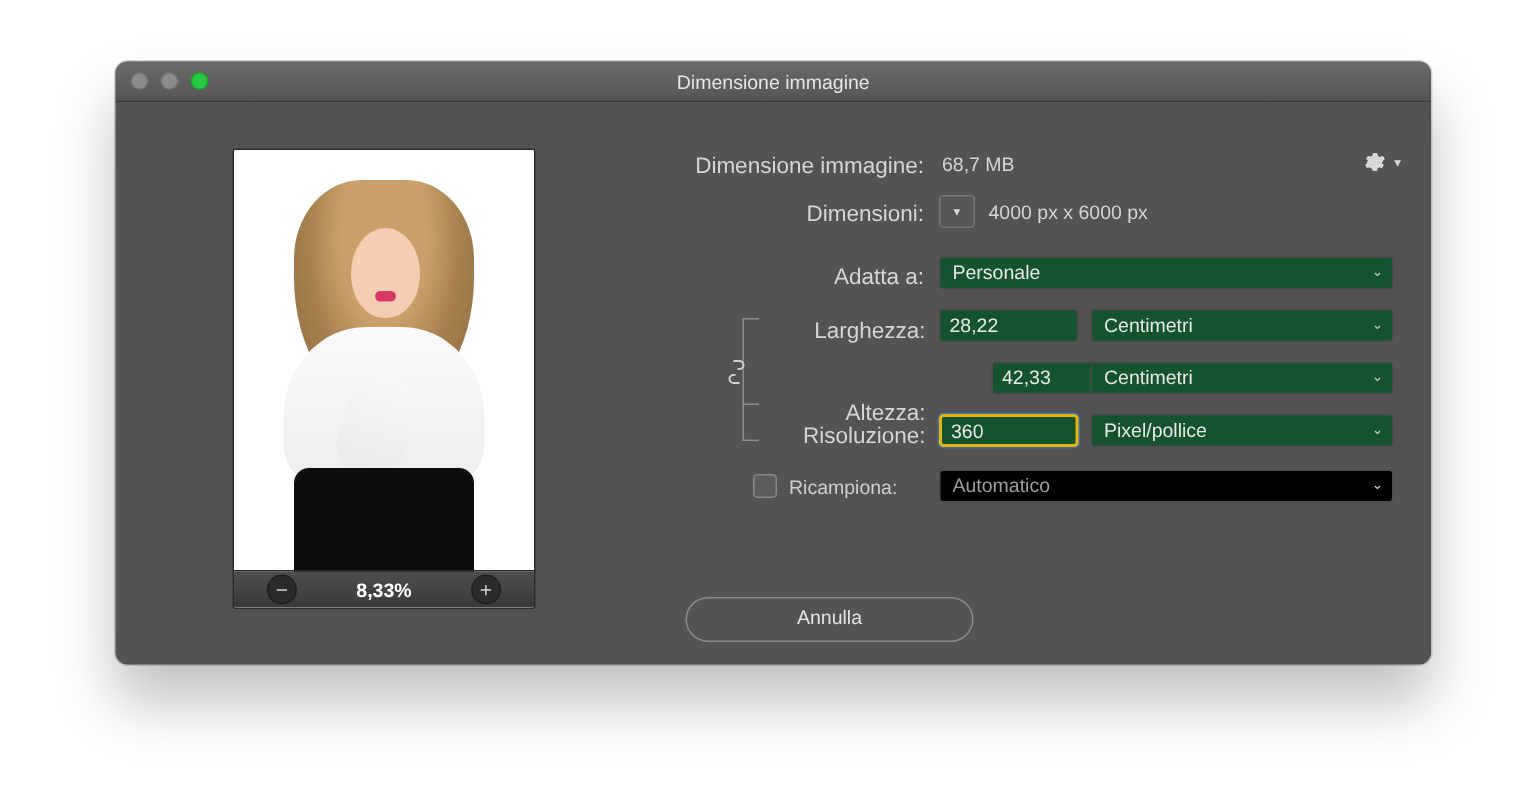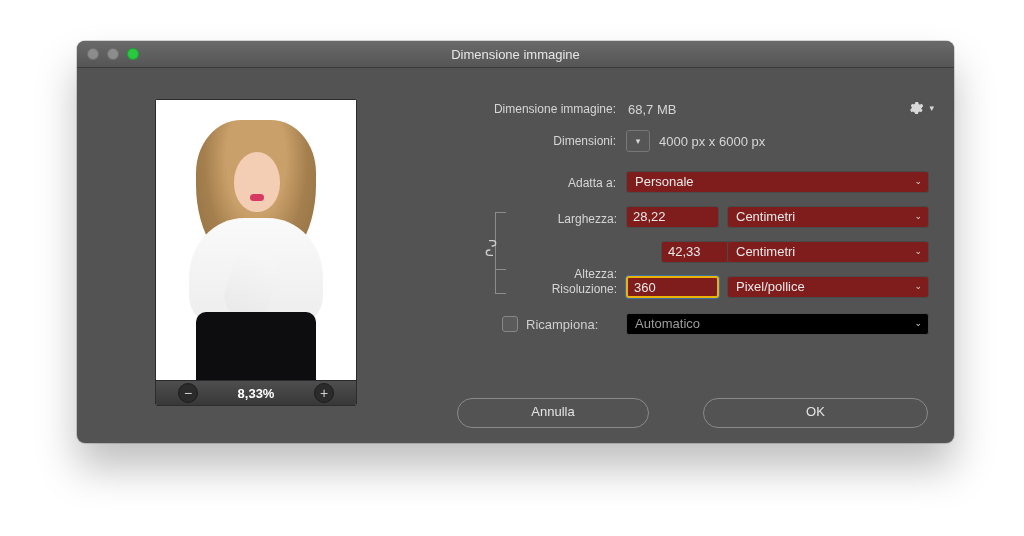--- a/index.html
+++ b/index.html
@@ -34,38 +34,38 @@
   .zbtn{width:18px;height:18px;border-radius:50%;background:#2b2b2b;color:#cfcfcf;
     font-size:14px;line-height:18px;text-align:center;border:1px solid #1e1e1e;}
   .zbtn.l{position:absolute;left:22px;}
   .zbtn.r{position:absolute;right:22px;}
   .zval{color:#fff;font-weight:600;font-size:13px;}
 
   .gear{position:absolute;right:20px;top:32px;color:#d8d8d8;}
   .gear svg{width:16px;height:16px;display:inline-block;vertical-align:middle;}
   .gear .arr{font-size:9px;margin-left:2px;vertical-align:middle;}
 
-  .labelcol{position:absolute;text-align:right;color:#d6d6d6;font-size:12px;}
+  .labelcol{position:absolute;text-align:right;color:#d6d6d6;font-size:15px;}
   .lab-imgsize{left:304px;top:35px;width:235px;}
   .lab-dims   {left:304px;top:67px;width:235px;}
   .lab-fit    {left:304px;top:109px;width:235px;}
   .lab-w      {left:330px;top:145px;width:210px;}
   .lab-h      {left:330px;top:180px;width:210px;margin-top:20px;}
   .lab-res    {left:330px;top:215px;width:210px;}
 
   .val-imgsize{position:absolute;left:551px;top:35px;color:#d6d6d6;}
   .chip{
     position:absolute;left:549px;top:63px;width:22px;height:20px;border:1px solid #777;border-radius:3px;
     display:flex;align-items:center;justify-content:center;color:#d8d8d8;font-size:9px;
     background:#565656;
   }
   .dims-text{position:absolute;left:582px;top:67px;color:#d6d6d6;}
 
   .dd,.inp{
-    position:absolute;height:22px;background:#7f1d1d;border:1px solid #4a4a4a;border-radius:3px;
+    position:absolute;height:22px;background:#14532d;border:1px solid #4a4a4a;border-radius:3px;
     color:#e8e8e8;font-size:13px;box-sizing:border-box;
   }
   .inp{padding:2px 6px;}
   .inp.focus{border:2px solid #eab308;box-shadow:0 0 0 1px #3d6fa5;}
   .dd{padding:2px 20px 2px 8px;}
   .dd .car{position:absolute;right:6px;top:4px;font-size:9px;color:#d6d6d6;}
   .dd.dis{background:#000000;color:#9d9d9d;border-color:#4e4e4e;}
 
   .fit-dd   {left:549px;top:104px;width:303px;}
   .w-inp    {left:549px;top:139px;width:93px;}
@@ -193,17 +193,16 @@
 
       <div class="chk">
         <div class="chkbox"></div>
         <span>Ricampiona:</span>
       </div>
       <div class="dd re-dd dis">
         <span>Automatico</span><span class="car">⌄</span>
       </div>
 
       <div class="btn cancel"><span>Annulla</span></div>
-      <div class="btn ok"><span>OK</span></div>
 
     </div>
   </div>
 </div>
 
 </body></html>

